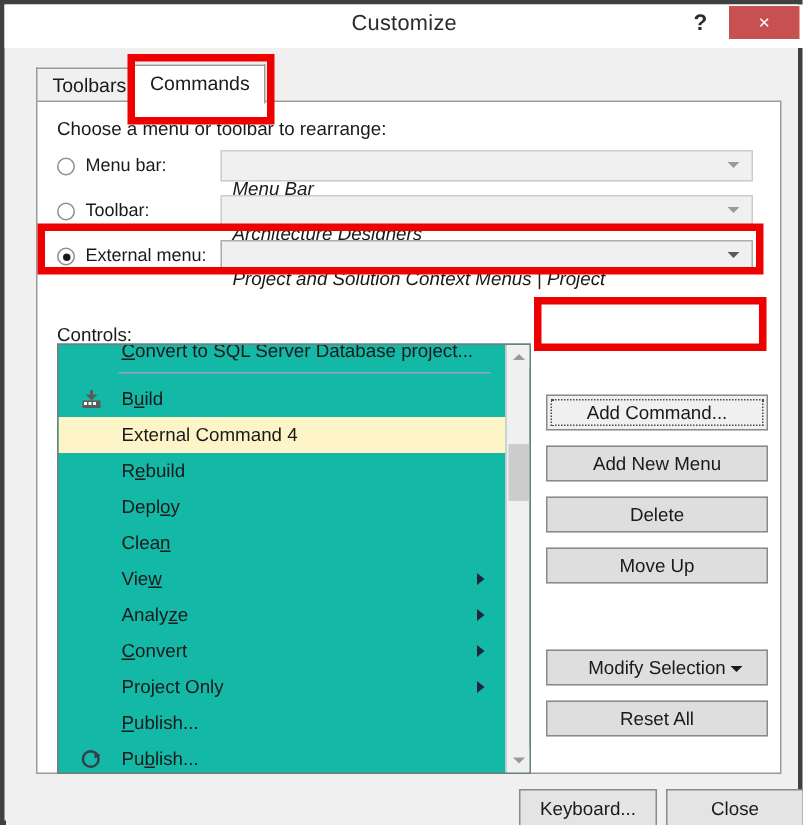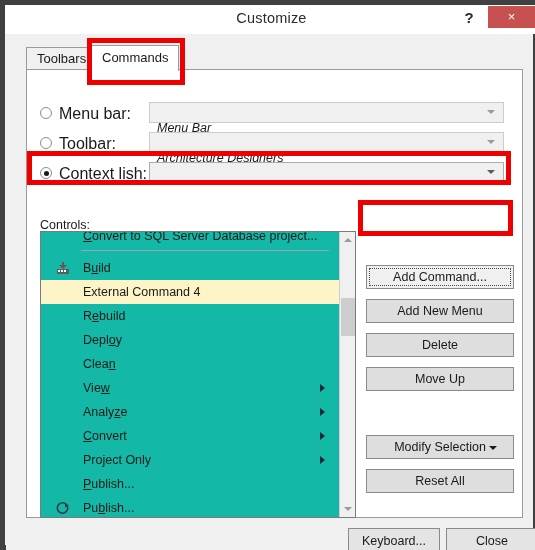--- a/index.html
+++ b/index.html
@@ -15,21 +15,21 @@
     color: #1a1a1a;
     overflow: hidden;
   }
 
   #dialog {
     position: absolute;
     left: 0; top: 0;
     width: 535px;
     height: 550px;
     background: #f0f0f0;
-    border: 5px solid #404040;
+    border: 3px solid #404040;
     box-sizing: border-box;
   }
 
   
   #titlebar {
     position: absolute;
     left: 0; top: 0;
     width: 533px;
     height: 29px;
     background: #ffffff;
@@ -146,21 +146,21 @@
     content: "";
     position: absolute;
     left: 2.5px; top: 2.5px;
     width: 5px; height: 5px;
     border-radius: 50%;
     background: #1a1a1a;
   }
   .radio-label {
     position: absolute;
     left: 19px; top: 1px;
-    font-size: 16px;
+    font-size: 12px;
     white-space: nowrap;
   }
 
   #row-menubar { top: 70px; }
   #row-toolbar { top: 100px; }
   #row-context { top: 130px; }
 
   
   .combo {
     position: absolute;
@@ -397,20 +397,21 @@
       <div id="tab-toolbars" class="tab">
         <span>Toolbars</span>
       </div>
       <div id="tab-commands" class="tab selected">
         <span>Commands</span>
       </div>
     </div>
 
     <div id="tabpanel"></div>
 
+    <div class="lbl" id="choose-label">Choose a menu or toolbar to rearrange:</div>
 
     <div class="radio-row" id="row-menubar">
       <span class="radio-mark"></span>
       <span class="radio-label">Menu bar:</span>
     </div>
     <div class="combo disabled" id="combo-menubar">
       <span class="combo-text">Menu Bar</span>
       <span class="combo-arrow"></span>
     </div>
 
@@ -418,23 +419,24 @@
       <span class="radio-mark"></span>
       <span class="radio-label">Toolbar:</span>
     </div>
     <div class="combo disabled" id="combo-toolbar">
       <span class="combo-text">Architecture Designers</span>
       <span class="combo-arrow"></span>
     </div>
 
     <div class="radio-row" id="row-context">
       <span class="radio-mark checked"></span>
-      <span class="radio-label">Context lish:</span>
+      <span class="radio-label">External menu:</span>
     </div>
     <div class="combo enabled" id="combo-context">
+      <span class="combo-text">Project and Solution Context Menus | Project</span>
       <span class="combo-arrow"></span>
     </div>
 
     <div class="lbl" id="controls-label">Controls:</div>
 
     <div id="list-box">
       <div id="list-inner">
 
         <div class="list-item clipped">
           <span class="txt"><u>C</u>onvert to SQL Server Database project...</span>

